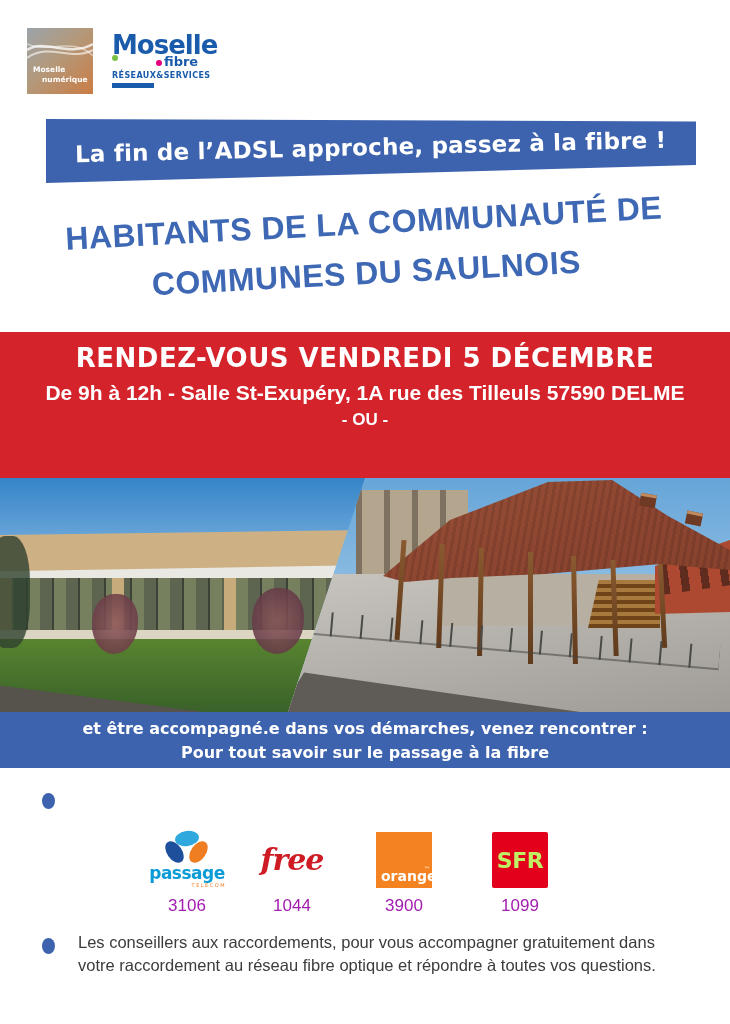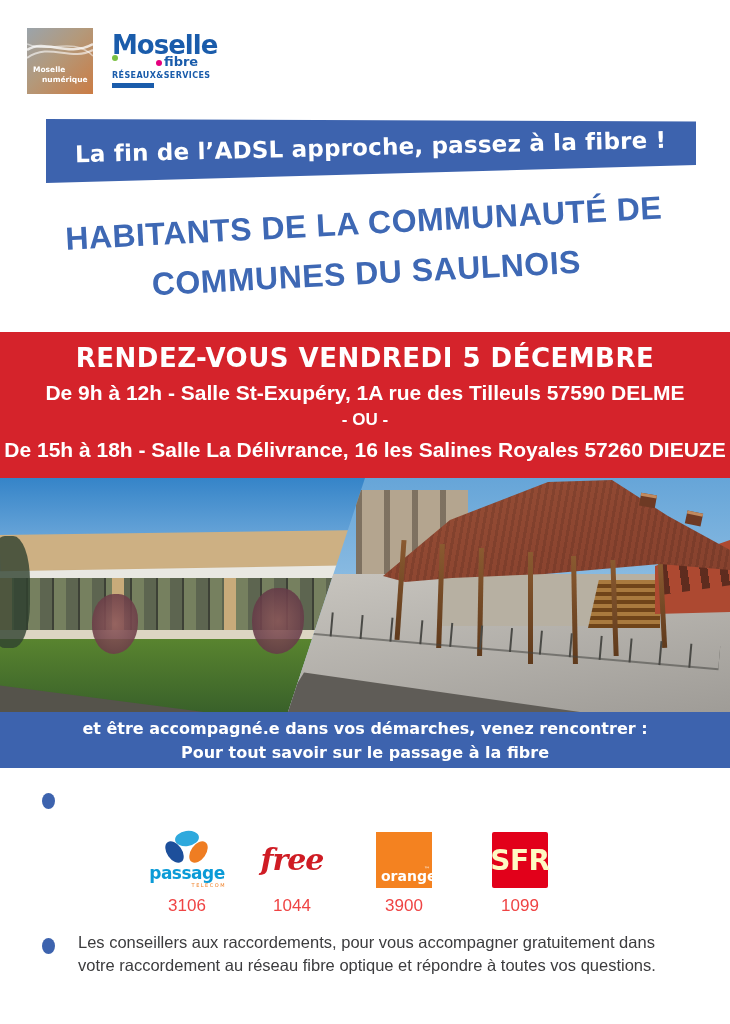--- a/index.html
+++ b/index.html
@@ -114,40 +114,40 @@
   #b2-text{top:931px;width:630px;}
   #b2-text span{display:block;}
 
   
   .op{position:absolute;top:830px;height:92px;text-align:center;}
   #op-bouygues{left:140px;width:94px;}
   #op-free{left:247px;width:90px;}
   #op-orange{left:359px;width:90px;}
   #op-sfr{left:475px;width:90px;}
   .op-number{position:absolute;left:0;top:66px;width:100%;
-    font-family:"Liberation Sans",sans-serif;font-size:17px;color:#ef4444;}
+    font-family:"Liberation Sans",sans-serif;font-size:17px;color:#a21caf;}
   
   #by-petals{position:relative;height:34px;}
   .petal{position:absolute;border-radius:50%;}
   #by-top{left:35px;top:1px;width:24px;height:15px;background:#2fa9dd;transform:rotate(-8deg);}
   #by-left{left:27px;top:10px;width:15px;height:24px;background:#1d4f9b;transform:rotate(-35deg);}
   #by-right{left:51px;top:10px;width:15px;height:24px;background:#ef7d22;transform:rotate(35deg);}
   #by-word{color:#0b9bd7;font-weight:bold;font-size:17px;line-height:18px;letter-spacing:-.5px;}
   #by-tel{color:#ef7d22;font-size:5px;letter-spacing:1.5px;text-align:right;padding-right:8px;}
   
   #free-word{margin-top:14px;font-family:"DejaVu Serif",serif;font-style:italic;font-weight:bold;
     font-size:30px;line-height:32px;color:#cf1c24;letter-spacing:-1px;}
   
   #orange-sq{position:relative;width:56px;height:56px;background:#f48220;margin:2px auto 0;}
   #orange-word{position:absolute;left:5px;bottom:4px;color:#fff;font-weight:bold;font-size:14px;}
   #orange-tm{position:absolute;right:2px;bottom:16px;color:#fff;font-size:6px;}
   
   #sfr-sq{width:56px;height:56px;background:#e2001a;margin:2px auto 0;border-radius:2px;
     display:flex;align-items:center;justify-content:center;}
-  #sfr-word{color:#fef9c3;font-weight:bold;font-size:28px;letter-spacing:-.5px;}
+  #sfr-word{color:#bef264;font-weight:bold;font-size:22px;letter-spacing:-.5px;}
 </style>
 </head>
 <body>
 
 <div id="page">
 
   <div id="mn-logo">
     <svg width="66" height="66" viewBox="0 0 66 66">
       <path d="M0,22 C18,10 40,30 66,16" stroke="#ffffff" stroke-width="2.5" fill="none" opacity="0.75"></path>
       <path d="M0,30 C22,14 44,34 66,22" stroke="#ffffff" stroke-width="2" fill="none" opacity="0.6"></path>
@@ -174,21 +174,20 @@
 
   <div id="headline">
     <span>HABITANTS DE LA COMMUNAUTÉ DE</span>
     <span>COMMUNES DU SAULNOIS</span>
   </div>
 
   <div id="event-banner">
     <div id="event-title">RENDEZ-VOUS VENDREDI 5 DÉCEMBRE</div>
     <div class="event-line">De 9h à 12h - Salle St-Exupéry, 1A rue des Tilleuls 57590 DELME</div>
     <div id="event-sep">- OU -</div>
-    <div class="event-line">De 15h à 18h - Salle La Délivrance, 16 les Salines Royales 57260 DIEUZE</div>
   </div>
 
   <div id="photo">
     <div id="ph-left" class="abs">
       <div id="l-sky" class="abs"></div>
       <div id="l-bldg-upper" class="abs"></div>
       <div id="l-fascia" class="abs"></div>
       <div id="l-windows" class="abs"></div>
       <div id="l-pillars" class="abs"></div>
       <div id="l-plinth" class="abs"></div>

